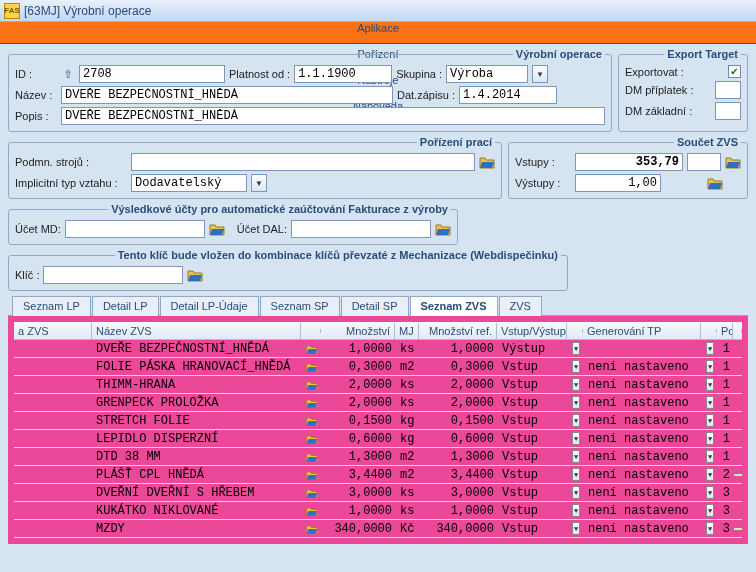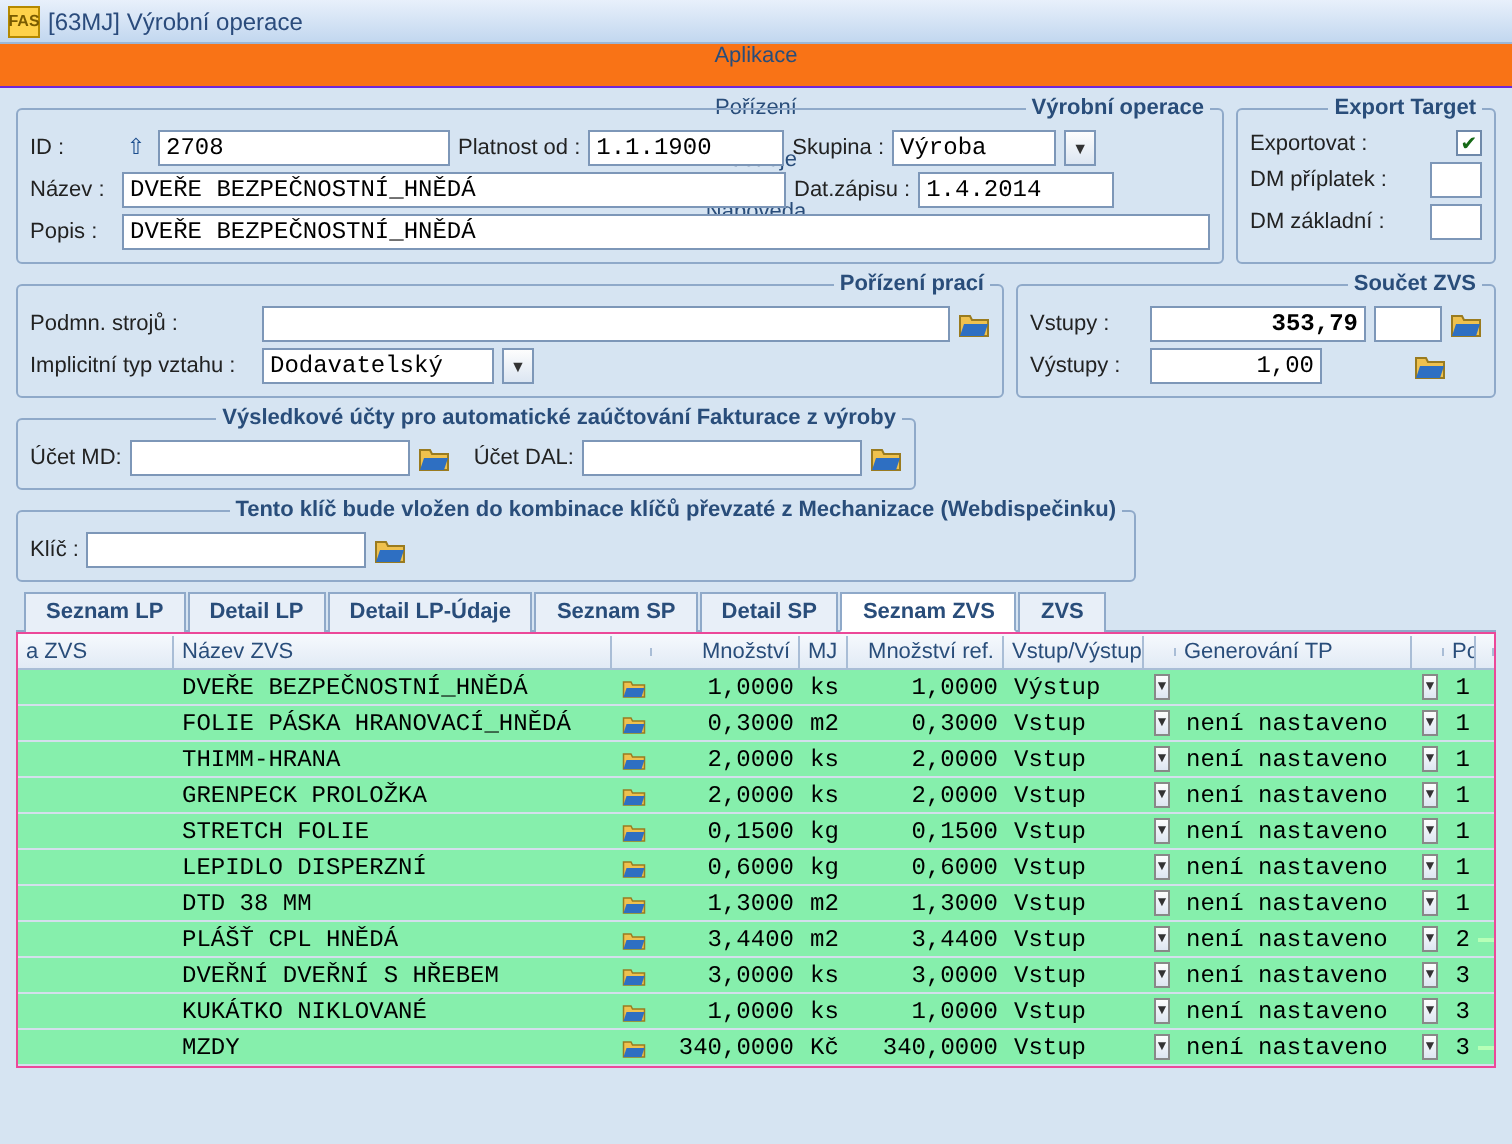--- a/index.html
+++ b/index.html
@@ -127,31 +127,30 @@
 .tab {
   border: 1px solid #8fa9c9;
   border-bottom: none;
   background: #e8eff8;
   padding: 3px 10px;
   margin-right: 1px;
   color: #294d7a;
   position: relative;
   top: 1px;
   cursor: default;
-  font-weight: bold;
 }
 .tab.active {
   background: #fff;
   font-weight: bold;
   border-bottom: 1px solid #fff;
 }
 
 .grid {
-  border: 1px solid #ec4899;
-  background: #86efac;
+  border: 6px solid #ec4899;
+  background: #ec4899;
   overflow: hidden;
 }
 .grid-head, .grid-row {
   display: flex;
   align-items: center;
   border-bottom: 1px solid #d4dfec;
   min-height: 18px;
 }
 .grid-head {
   background: linear-gradient(#f6f9fd, #e1eaf5);

